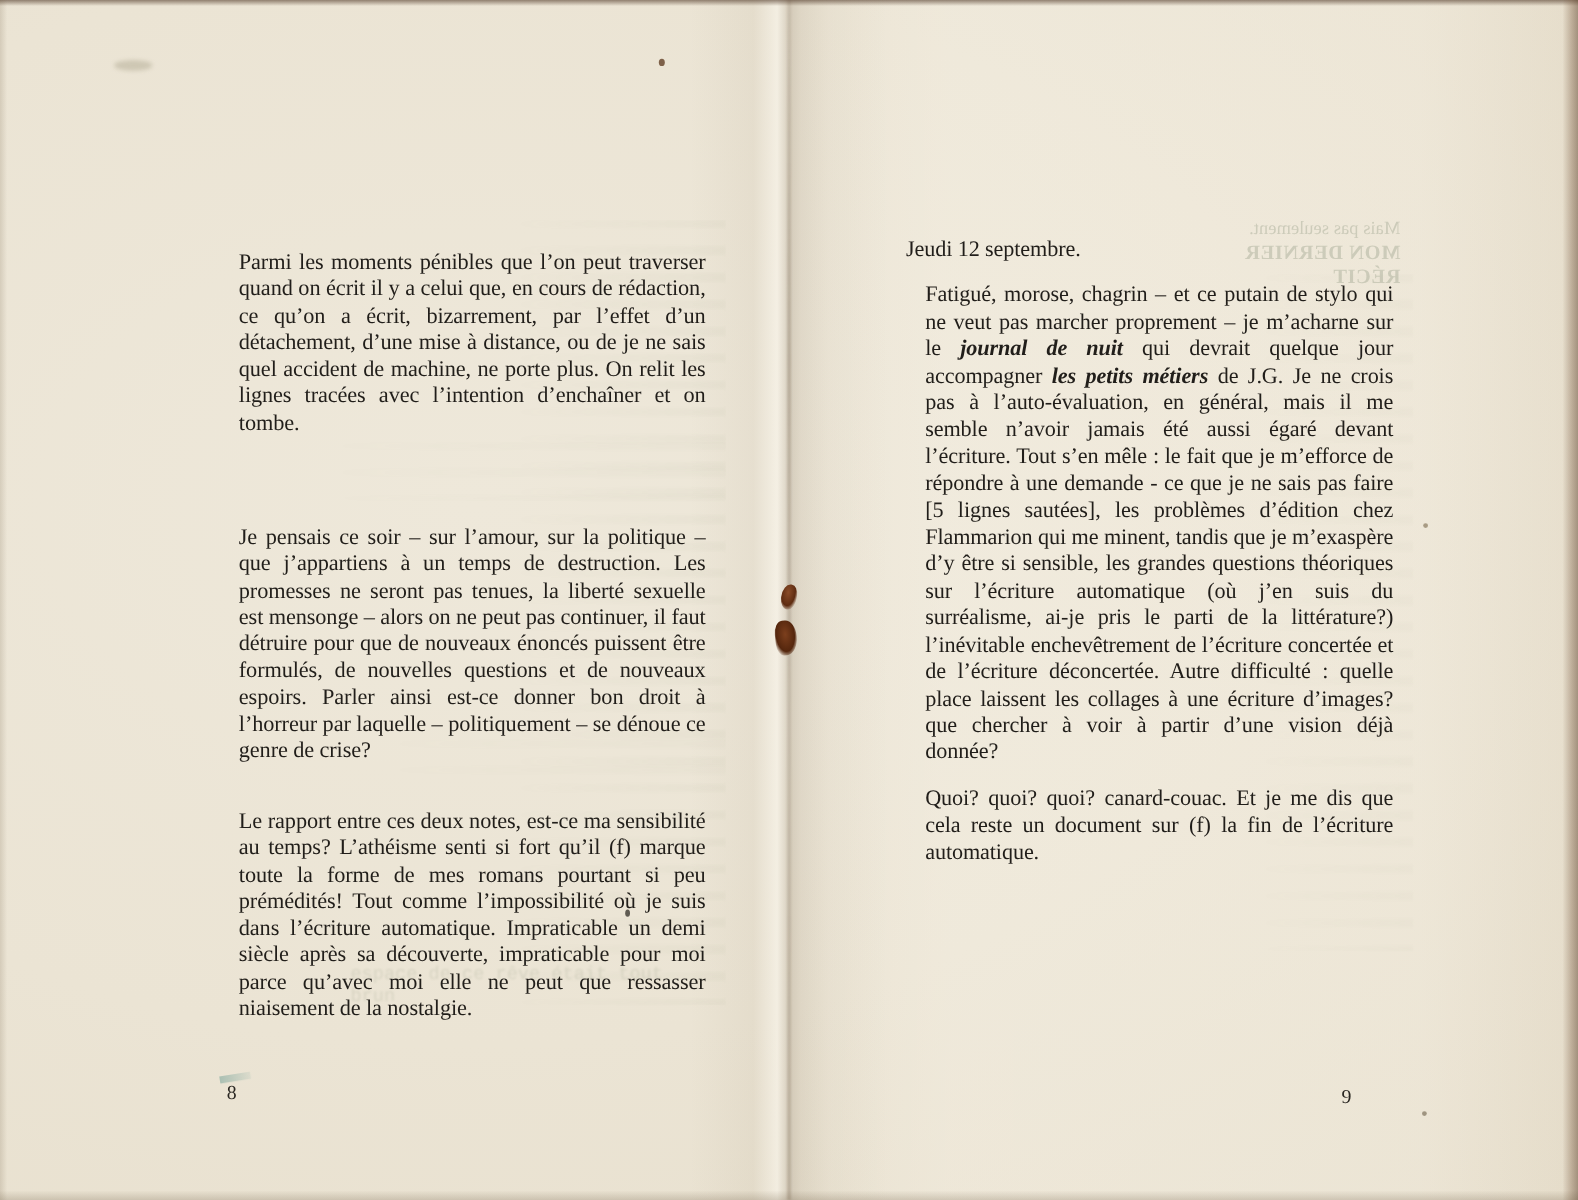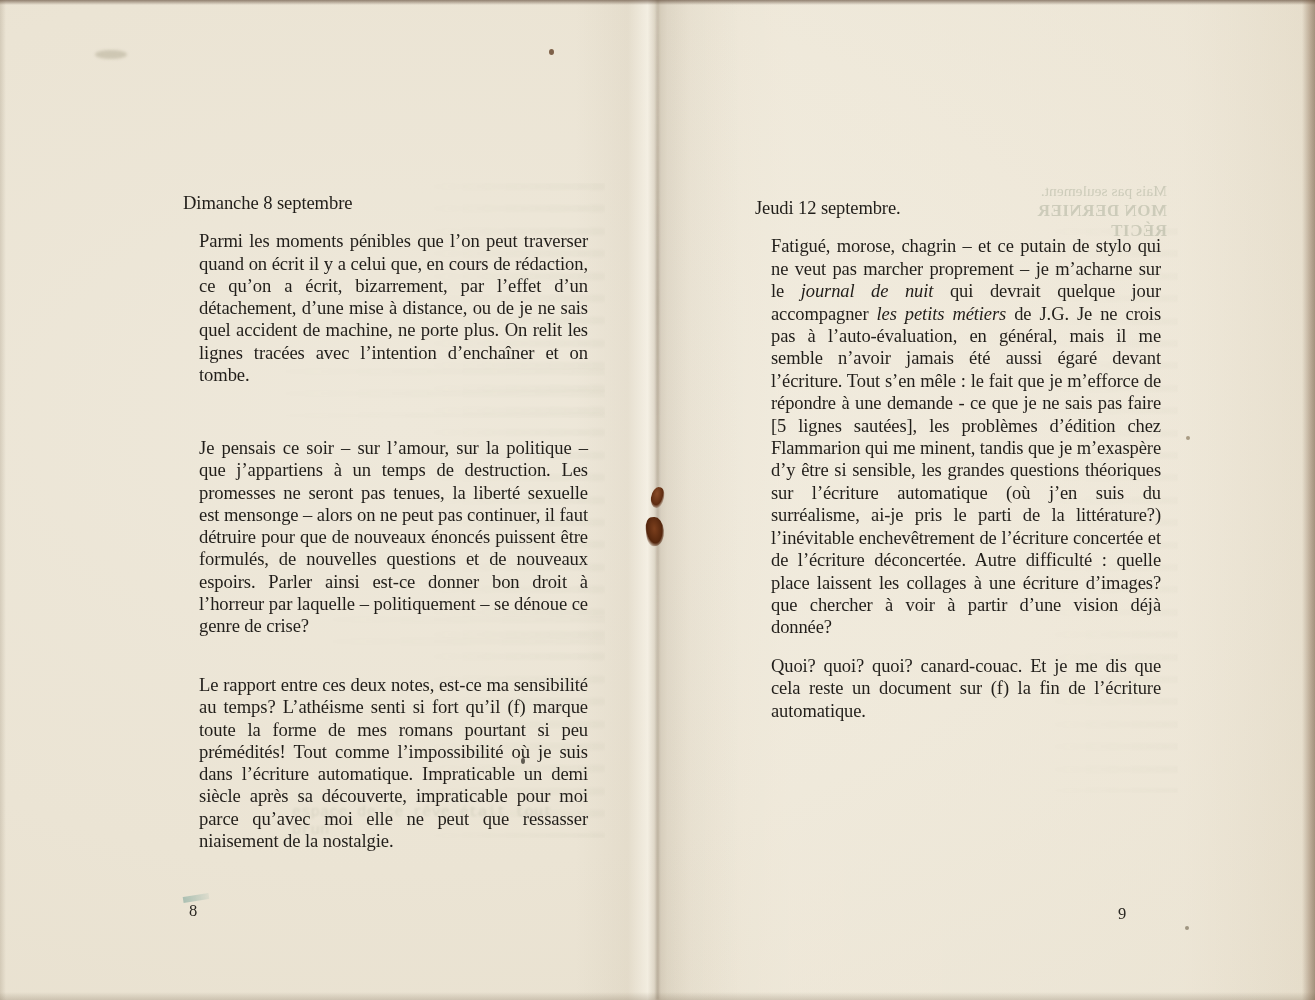--- a/index.html
+++ b/index.html
@@ -37,21 +37,21 @@
   .edge-bottom{left:0;top:992px;width:1315px;height:8px;
     background:linear-gradient(to top, rgba(100,82,58,.22), rgba(100,82,58,0));}
   .edge-left{left:0;top:0;width:6px;height:1000px;
     background:linear-gradient(to right, rgba(110,92,66,.18), rgba(110,92,66,0));}
   
   .tb{position:absolute;text-align:justify;letter-spacing:-0.1px;}
   .tb p{margin:16px;}
   .left-col{left:183px;width:421px;font-size:18.6px;line-height:22.3px;}
   .right-col{left:755px;width:422px;font-size:18.5px;line-height:22.4px;}
   .heading{text-align:left;}
-  .it{font-style:italic;}
+  .it{font-style:italic;font-weight:bold;}
   .pagenum{position:absolute;font-size:16.5px;color:#2a2722;}
   
   .ghost-mirror{position:absolute;transform:scaleX(-1);color:#8d967f;opacity:.34;
     filter:blur(.6px);text-align:left;line-height:20px;}
   .ghost-mirror .g2{font-weight:bold;font-size:17px;letter-spacing:.5px;}
   .ghost-mirror .g1{font-size:15.5px;}
   .ghost-plain{position:absolute;color:#9aa089;opacity:.24;filter:blur(.8px);font-size:15.5px;}
   .ghost-smudge{position:absolute;
     background:repeating-linear-gradient(to bottom, rgba(135,145,115,.5) 0px, rgba(135,145,115,.5) 7px, rgba(0,0,0,0) 7px, rgba(0,0,0,0) 22.4px);
     filter:blur(1.3px);
@@ -92,21 +92,20 @@
 
   <div class="ghost-mirror" style="left:983px;top:181px;width:184px;">
     <div class="g1">Mais pas seulement.</div>
     <div class="g2">MON DERNIER RÉCIT</div>
   </div>
 
   <div class="ghost-plain" style="left:292px;top:803px;width:270px;font-family:Liberation Mono, monospace;">espace de ce rêve était tout brun</div>
 
   <div>
     <div class="tb left-col" style="top:192px;">
-      <div class="heading">Dimanche 8 septembre</div>
       <p>Parmi les moments pénibles que l’on peut traverser quand on écrit il y a celui que, en cours de rédaction, ce qu’on a écrit, bizarrement, par l’effet d’un détachement, d’une mise à distance, ou de je ne sais quel accident de machine, ne porte plus. On relit les lignes tracées avec l’intention d’enchaîner et on tombe.</p>
     </div>
     <div class="tb left-col" style="top:421px;">
       <p>Je pensais ce soir – sur l’amour, sur la politique – que j’appartiens à un temps de destruction. Les promesses ne seront pas tenues, la liberté sexuelle est mensonge – alors on ne peut pas continuer, il faut détruire pour que de nouveaux énoncés puissent être formulés, de nouvelles questions et de nouveaux espoirs. Parler ainsi est-ce donner bon droit à l’horreur par laquelle – politiquement – se dénoue ce genre de crise?</p>
     </div>
     <div class="tb left-col" style="top:658px;">
       <p>Le rapport entre ces deux notes, est-ce ma sensibilité au temps? L’athéisme senti si fort qu’il (f) marque toute la forme de mes romans pourtant si peu prémédités! Tout comme l’impossibilité où je suis dans l’écriture automatique. Impraticable un demi siècle après sa découverte, impraticable pour moi parce qu’avec moi elle ne peut que ressasser niaisement de la nostalgie.</p>
     </div>
     <div class="pagenum" style="left:189px;top:901px;">8</div>
   </div>

